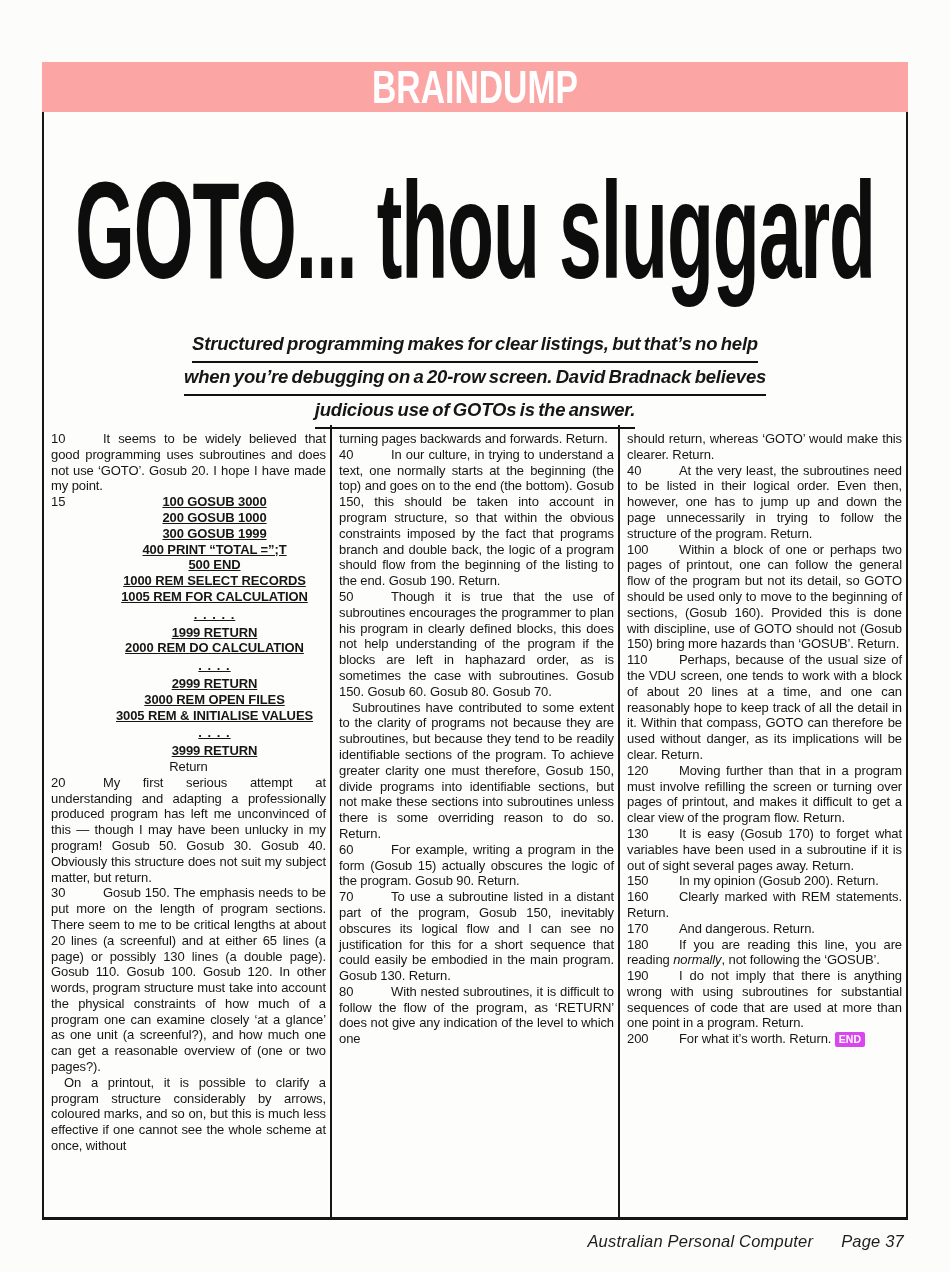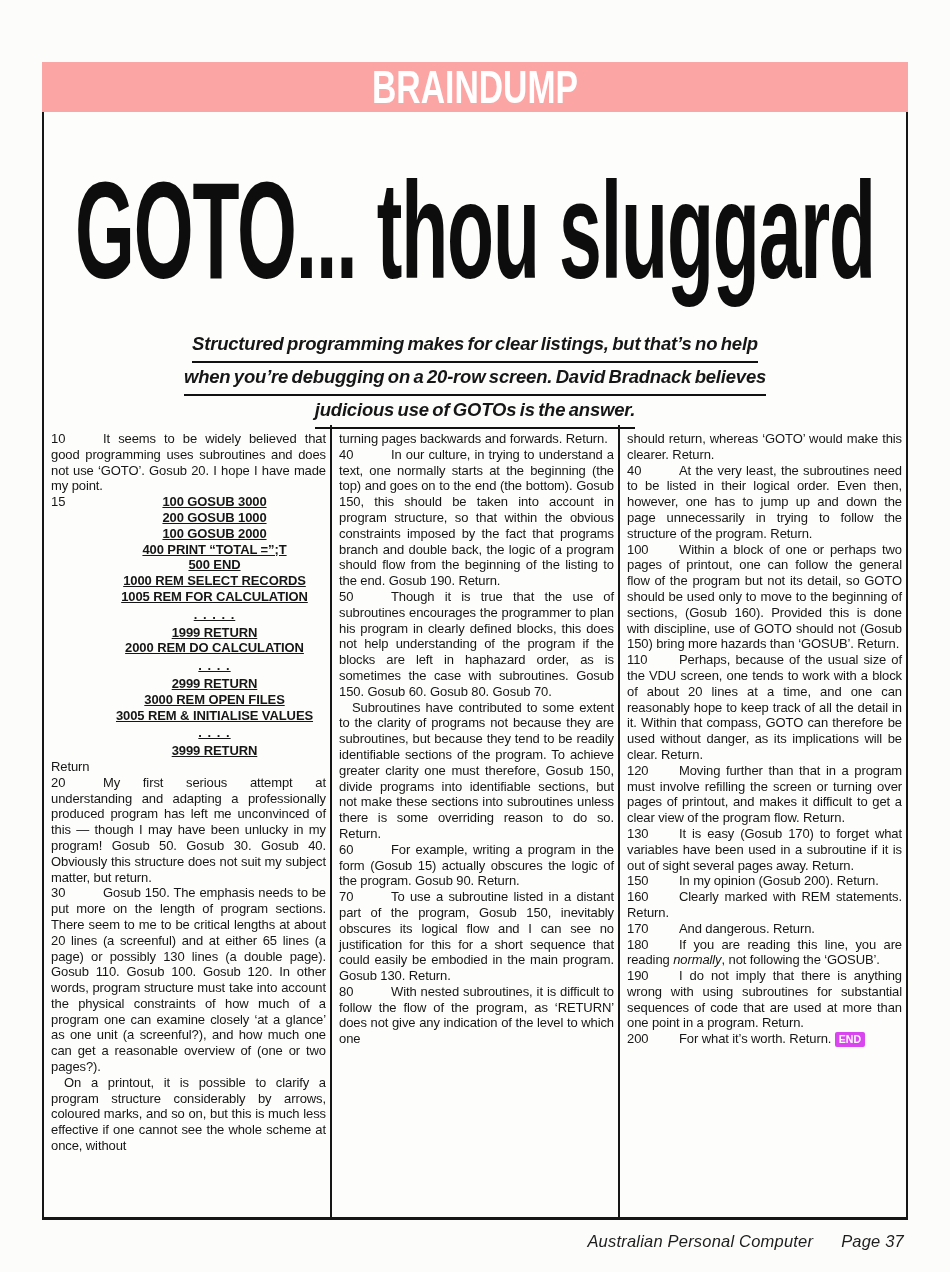--- a/index.html
+++ b/index.html
@@ -45,21 +45,21 @@
   }
   .col{
     flex:1 1 0;padding:6px 4px 0 7px;overflow:hidden;
     font-size:13px;line-height:15.8px;letter-spacing:-0.1px;
     text-align:justify;hyphens:auto;-webkit-hyphens:auto;
   }
   .divider{width:2px;background:#161616;}
   .para{margin:0;}
   .para.indent{text-indent:13px;}
   .para.cont{}
-  .para.flushline{text-align:left;}
+  .para.flushline{text-align:center;}
   .pnum{display:inline-block;width:52px;}
   em{font-style:italic;}
   
   .codeblock{position:relative;padding-left:52px;font-weight:700;text-align:left;}
   .codeblock .cnum{position:absolute;left:0;top:0;font-weight:400;width:auto;}
   .codeline{text-align:center;white-space:nowrap;text-decoration:underline;}
   .codeline.dots{letter-spacing:1px;padding:2px 0;}
   .endbadge{
     display:inline-block;background:#d946ef;color:#fff;font-weight:700;
     font-size:10.5px;line-height:12px;padding:1px 4px 2px 4px;border-radius:2px;
@@ -95,21 +95,21 @@
     <span class="sline">judicious use of GOTOs is the answer.</span>
   </div>
 
   <div class="cols">
     <div class="col">
         <p class="para"><span class="pnum">10</span>It seems to be widely believed that good programming uses subroutines and does not use ‘GOTO’. Gosub 20. I hope I have made my point.</p>
         <div class="codeblock">
           <span class="pnum cnum">15</span>
           <div class="codeline">100 GOSUB 3000</div>
           <div class="codeline">200 GOSUB 1000</div>
-          <div class="codeline">100 GOSUB 2000</div>
+          <div class="codeline">300 GOSUB 1999</div>
           <div class="codeline">400 PRINT “TOTAL =”;T</div>
           <div class="codeline">500 END</div>
           <div class="codeline">1000 REM SELECT RECORDS</div>
           <div class="codeline">1005 REM FOR CALCULATION</div>
           <div class="codeline dots">. . . . .</div>
           <div class="codeline">1999 RETURN</div>
           <div class="codeline">2000 REM DO CALCULATION</div>
           <div class="codeline dots">. . . .</div>
           <div class="codeline">2999 RETURN</div>
           <div class="codeline">3000 REM OPEN FILES</div>

